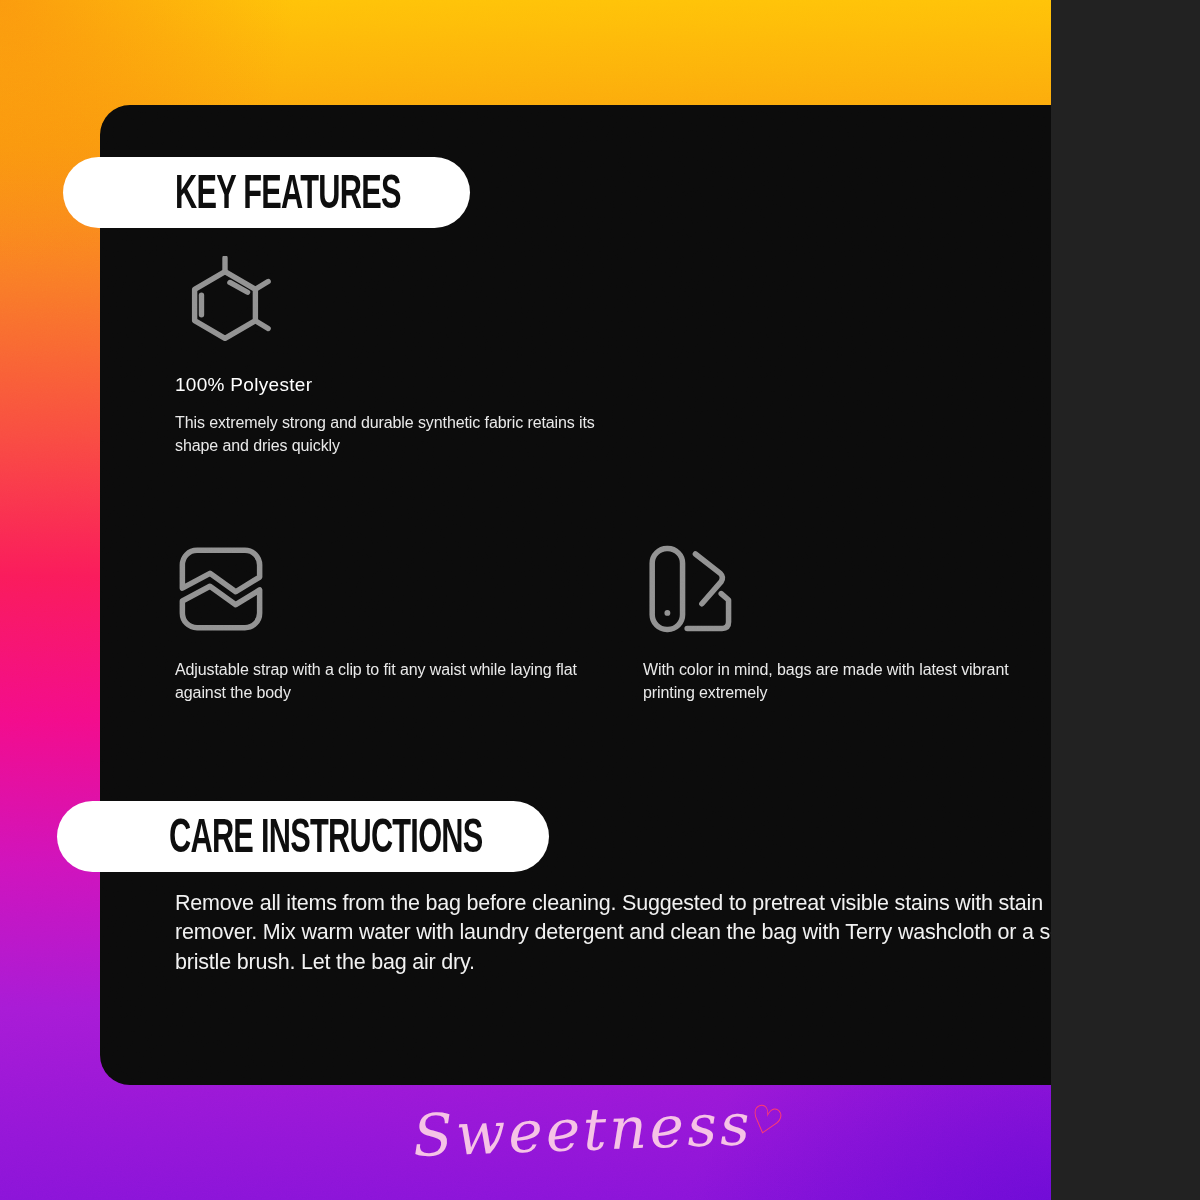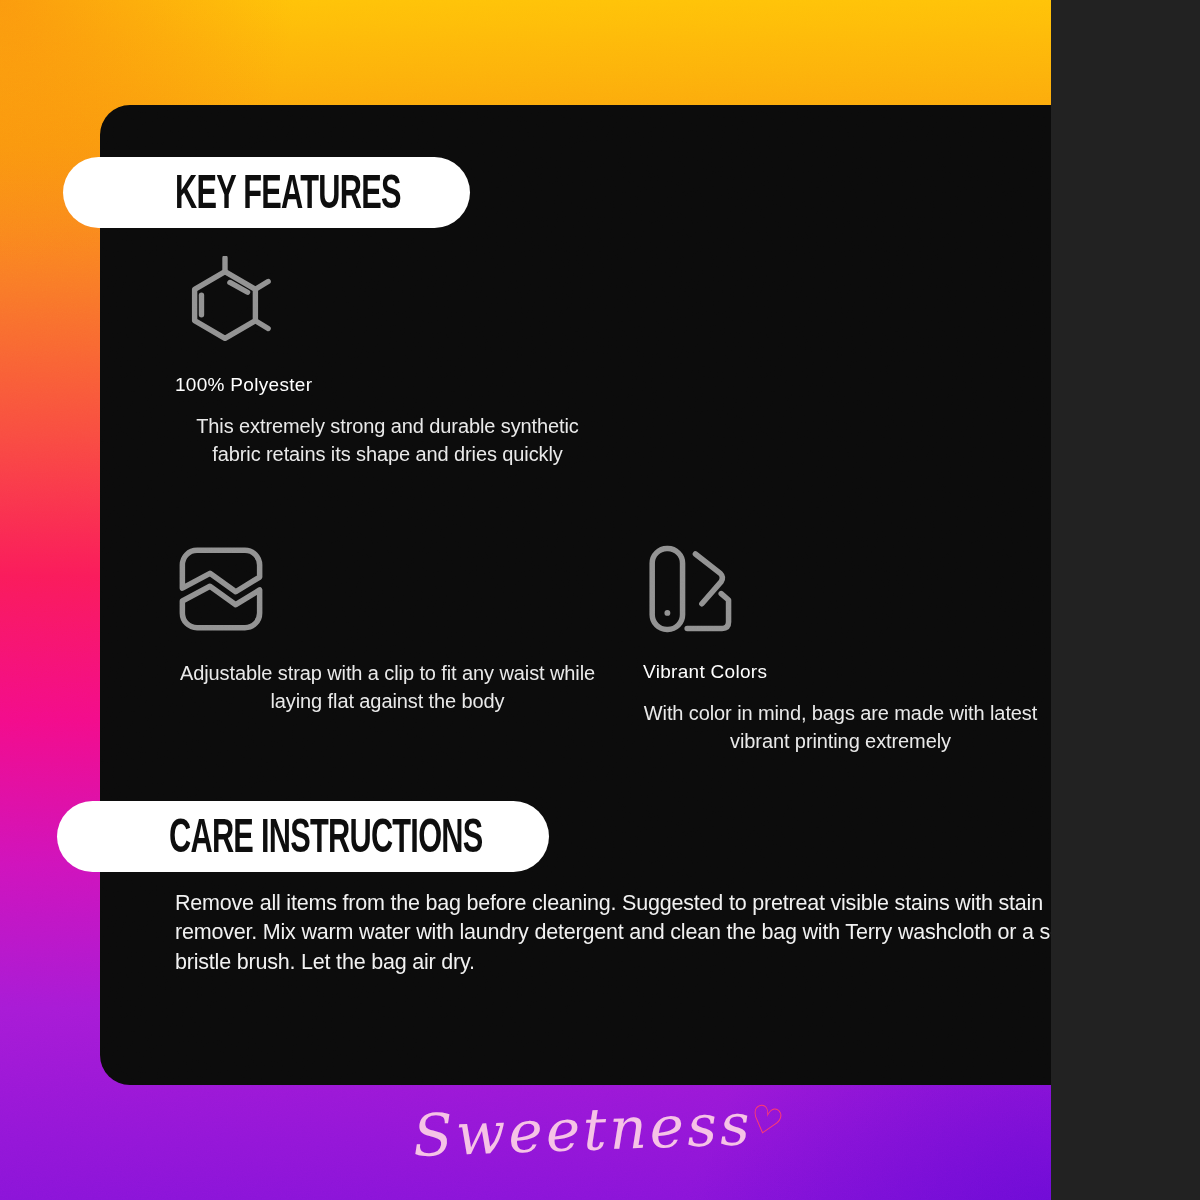--- a/index.html
+++ b/index.html
@@ -31,21 +31,21 @@
   .f1{left:175px;top:256px;width:425px;}
   .f2{left:643px;top:256px;width:395px;}
   .f3{left:175px;top:538px;width:425px;}
   .f4{left:643px;top:538px;width:395px;}
   .icon-wrap{height:100px;}
   .icon-wrap svg{display:block;}
   .feature h3{
     margin:18px 0 0 0;font-size:19px;font-weight:400;color:#FFFFFF;letter-spacing:.3px;
   }
   .feature p{
-    margin:16px 0 0 0;font-size:20px;line-height:1.42;color:#E9E9E9;letter-spacing:-.1px;text-align:center;
+    margin:16px 0 0 0;font-size:16px;line-height:1.42;color:#E9E9E9;letter-spacing:-.1px;
   }
   .care-text{
     position:absolute;left:175px;top:889px;width:912px;
     font-size:21.5px;line-height:1.37;color:#F1F1F1;letter-spacing:-.2px;margin:0;
   }
   .logo{
     position:absolute;left:0;top:1096px;width:1200px;text-align:center;
     color:#F6C2E6;
   }
   .logo-text{
@@ -99,21 +99,20 @@
 
   <div class="feature f4">
     <div class="icon-wrap">
       <svg width="92" height="92" viewBox="0 0 100 100" class="stroke-icon2" style="margin-top:5px">
         <rect x="10" y="6" width="33" height="88" rx="16"></rect>
         <circle cx="26.5" cy="76" r="3.2" fill="#929292" stroke="none"></circle>
         <path d="M57,12 L84,33 Q88,37 85,42 L64,66"></path>
         <path d="M48,93 L86,93 Q93,93 93,86 L93,62 L85,55"></path>
       </svg>
     </div>
-    <h3>Vibrant Colors</h3>
     <p>With color in mind, bags are made with latest vibrant printing extremely</p>
   </div>
 
   <div class="pill pill-care">
     <span class="pill-label">CARE INSTRUCTIONS</span>
   </div>
 
   <p class="care-text">Remove all items from the bag before cleaning. Suggested to pretreat visible stains with stain remover. Mix warm water with laundry detergent and clean the bag with Terry washcloth or a soft bristle brush. Let the bag air dry.</p>
 
   <div class="logo">

